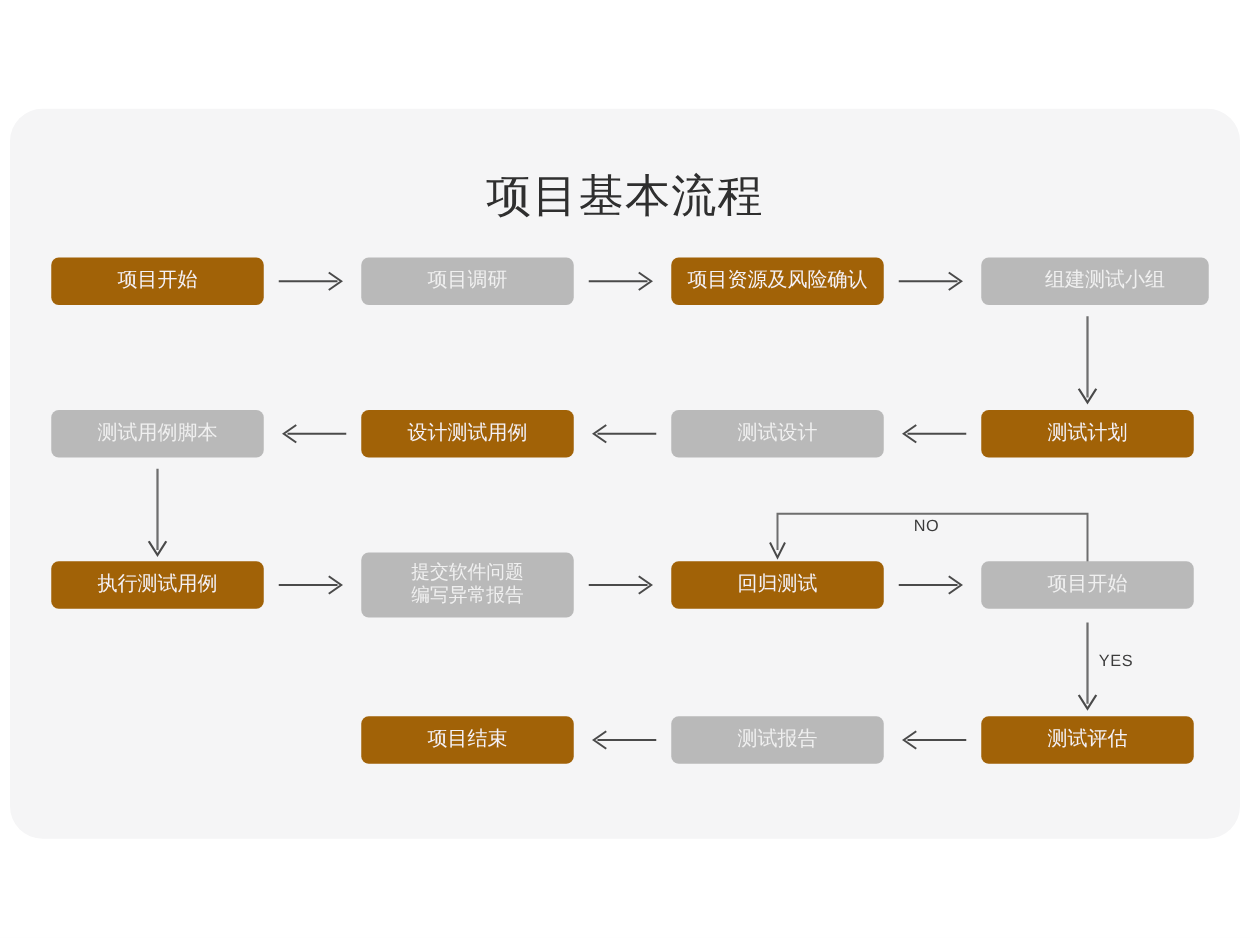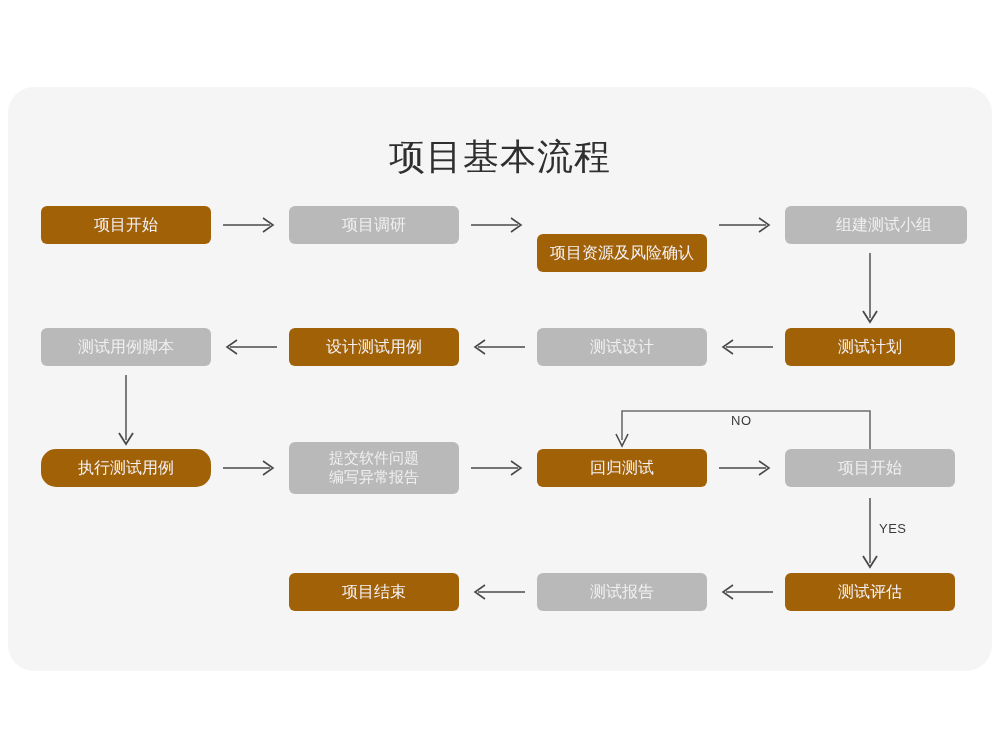--- a/index.html
+++ b/index.html
@@ -102,21 +102,21 @@
     <span class="txt">项目调研</span>
   </div>
 
   <div class="arrow-h" style="left:470px; top:216px;">
     <svg width="56" height="18" viewBox="0 0 56 18">
       <path d="M1 9 H48" stroke="#4a4a4a" stroke-width="1.6" fill="none"></path>
       <path d="M41 2 L51 9 L41 16" stroke="#4a4a4a" stroke-width="1.6" fill="none"></path>
     </svg>
   </div>
 
-  <div class="node purple" style="left:537px; top:206px; width:170px; height:38px;margin-top:28px;">
+  <div class="node purple" style="left:537px; top:206px; width:170px; height:38px;">
     <span class="txt">项目资源及风险确认</span>
   </div>
 
   <div class="arrow-h" style="left:718px; top:216px;">
     <svg width="56" height="18" viewBox="0 0 56 18">
       <path d="M1 9 H48" stroke="#4a4a4a" stroke-width="1.6" fill="none"></path>
       <path d="M41 2 L51 9 L41 16" stroke="#4a4a4a" stroke-width="1.6" fill="none"></path>
     </svg>
   </div>
 
@@ -176,21 +176,21 @@
   </div>
 
   <div class="loop" style="left:614px; top:406px;">
     <svg width="270" height="46" viewBox="0 0 270 46">
       <path d="M256 46 V5 H8 V34" stroke="#6e6e6e" stroke-width="1.6" fill="none"></path>
       <path d="M2 28 L8 40 L14 28" stroke="#4a4a4a" stroke-width="1.6" fill="none"></path>
     </svg>
   </div>
   <div class="edge-label" style="left:731px; top:413px;">NO</div>
 
-  <div class="node purple" style="left:41px; top:449px; width:170px; height:38px;border-radius:15px;">
+  <div class="node purple" style="left:41px; top:449px; width:170px; height:38px;">
     <span class="txt">执行测试用例</span>
   </div>
 
   <div class="arrow-h" style="left:222px; top:459px;">
     <svg width="56" height="18" viewBox="0 0 56 18">
       <path d="M1 9 H48" stroke="#4a4a4a" stroke-width="1.6" fill="none"></path>
       <path d="M41 2 L51 9 L41 16" stroke="#4a4a4a" stroke-width="1.6" fill="none"></path>
     </svg>
   </div>
 

